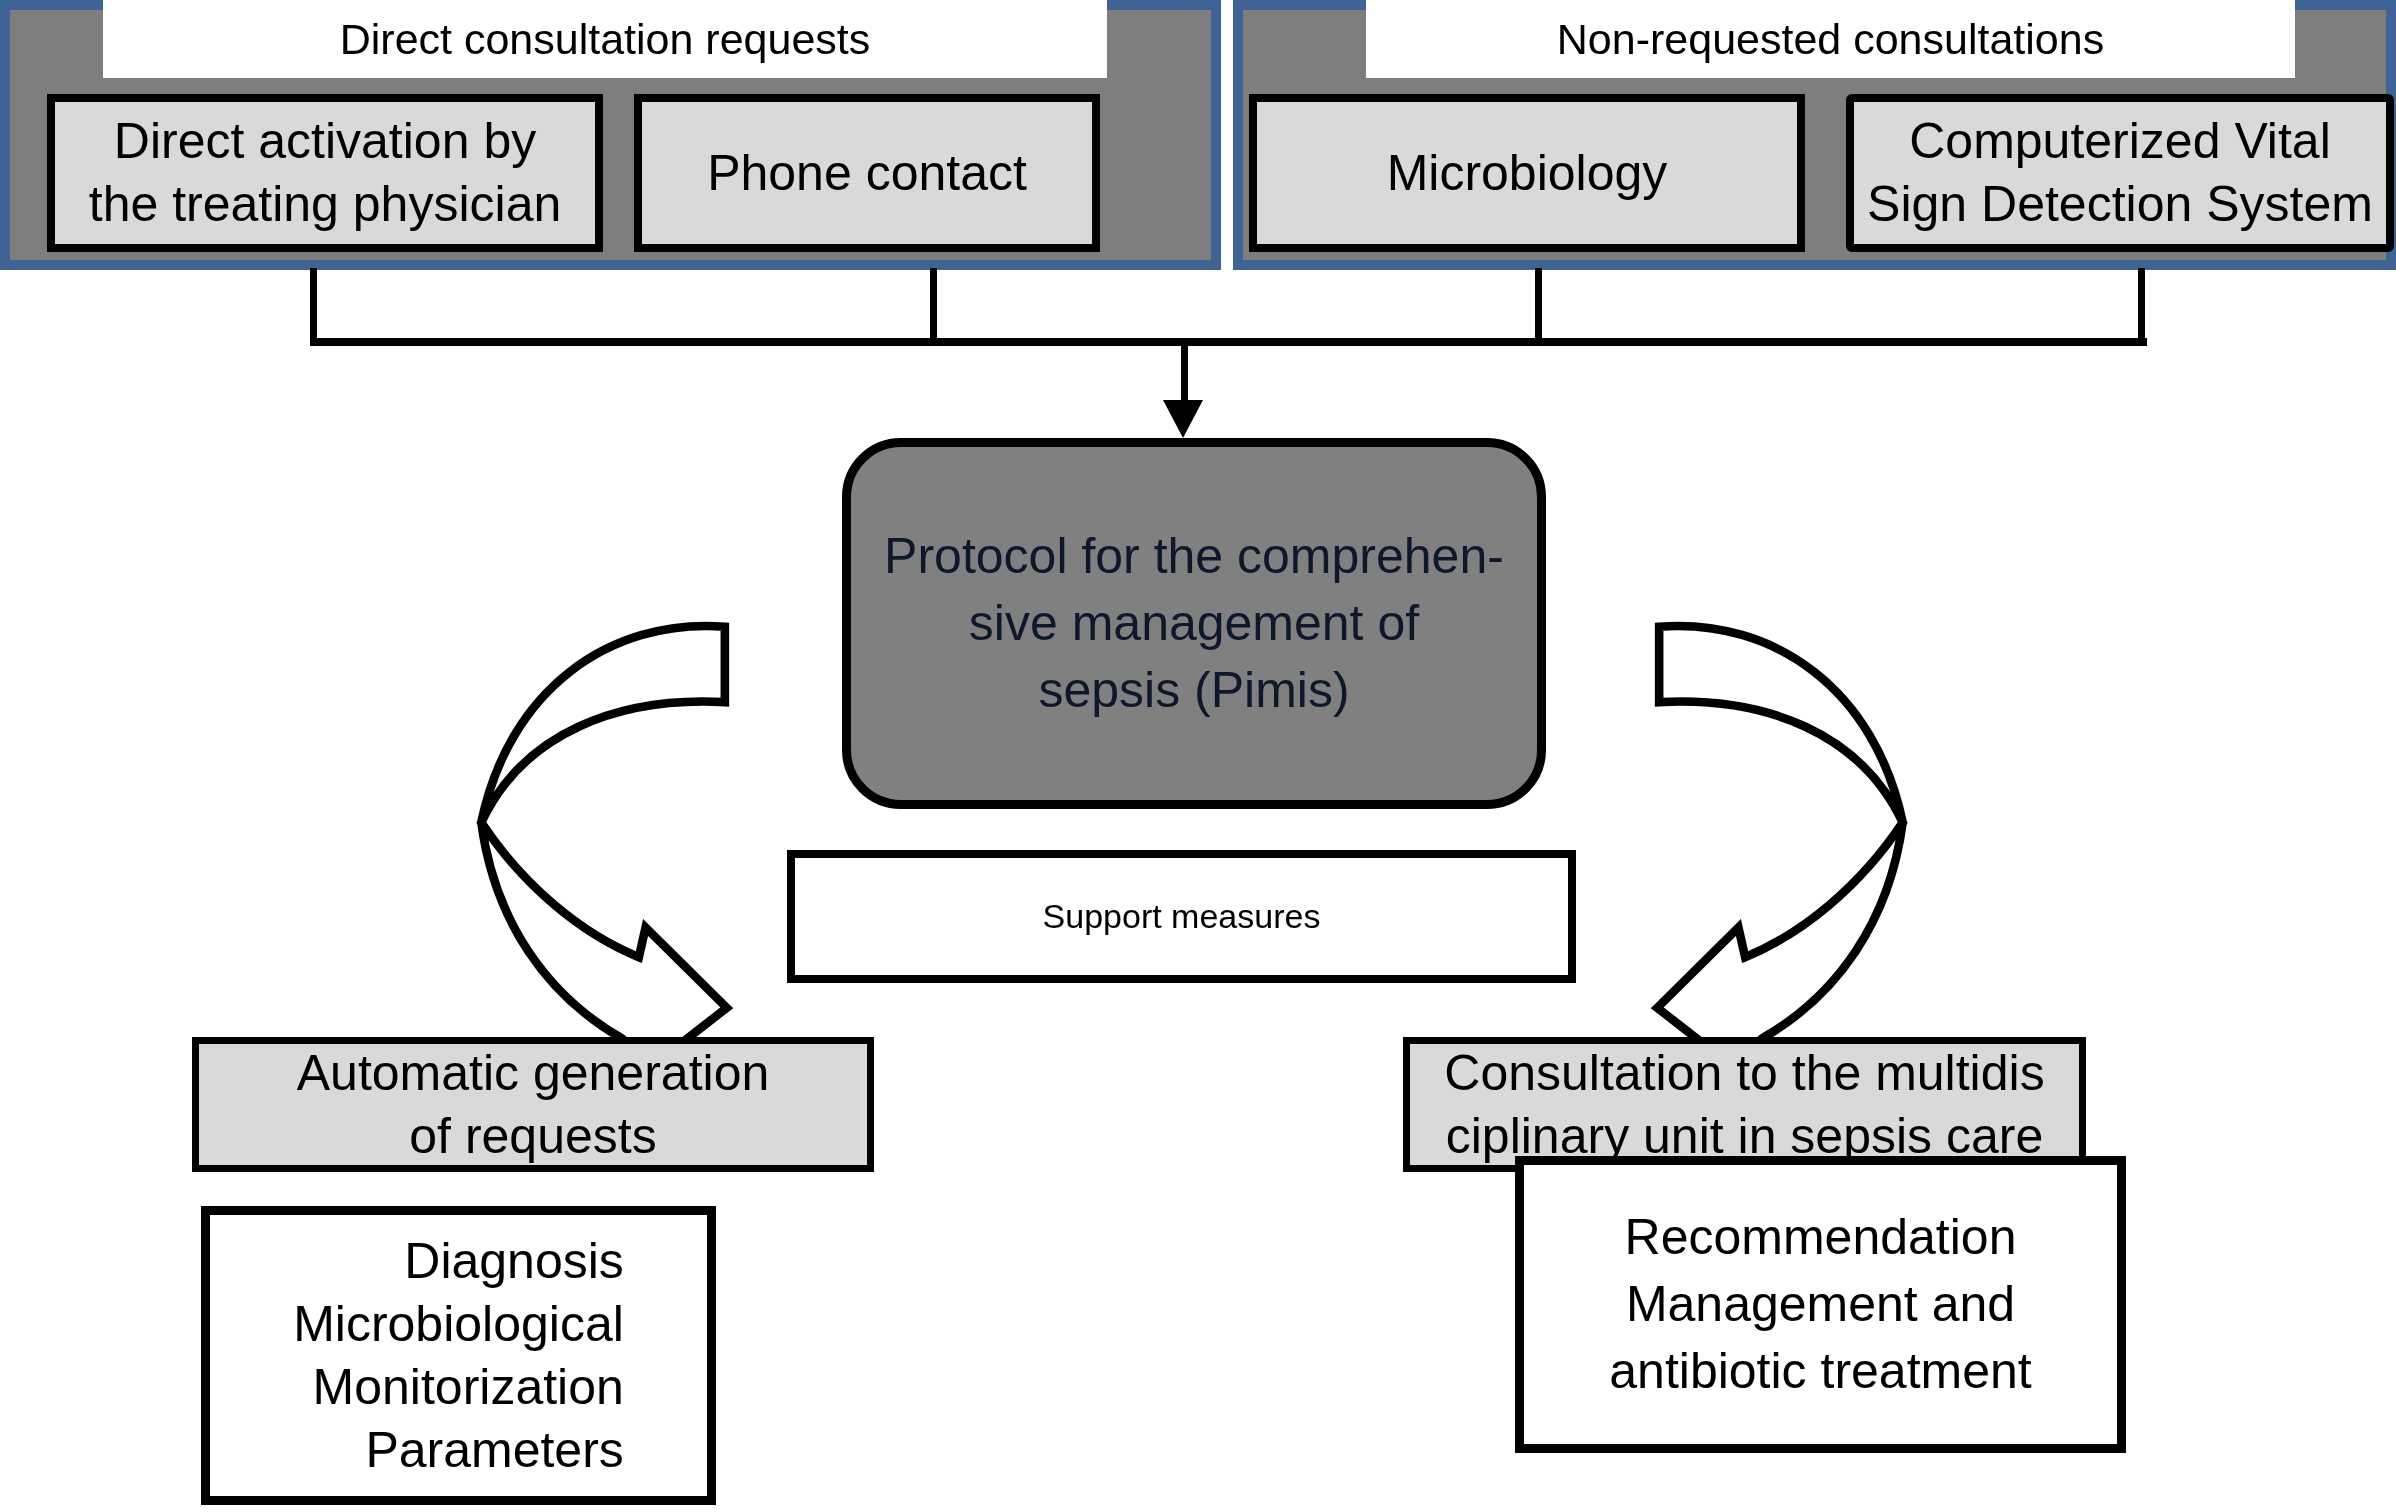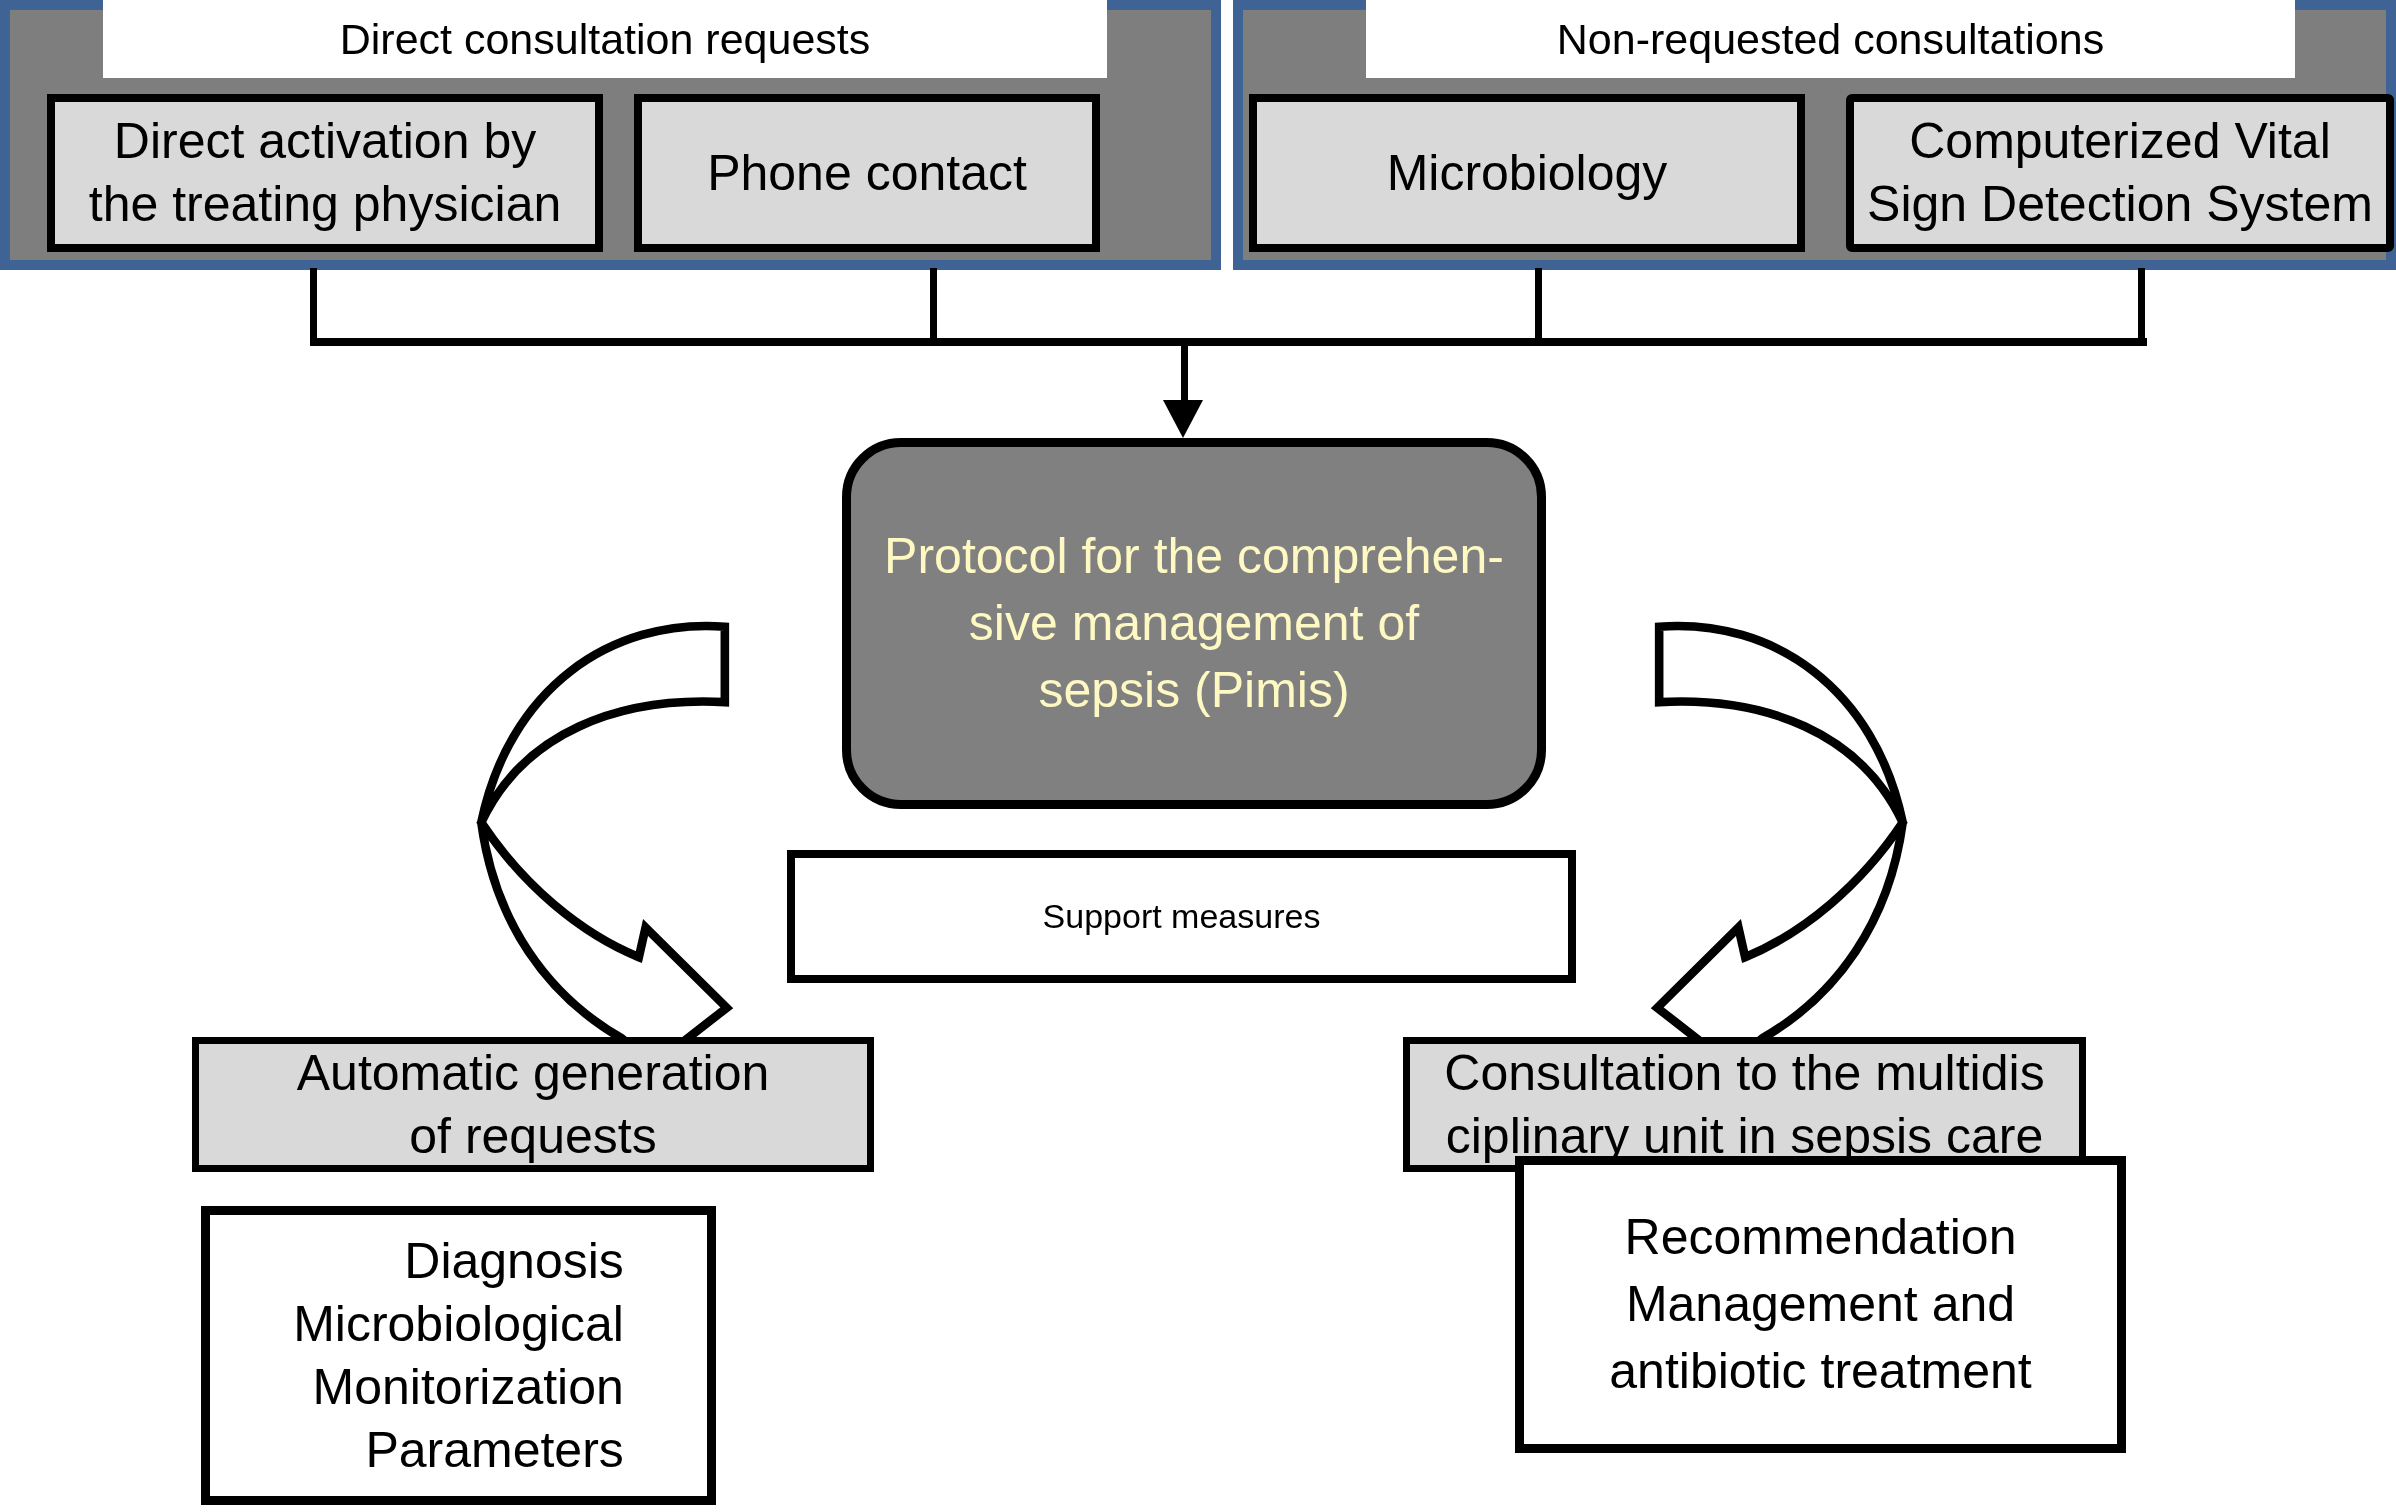--- a/index.html
+++ b/index.html
@@ -16,21 +16,21 @@
   }
   
   .cell{
     display:flex;align-items:center;justify-content:center;text-align:center;
     white-space:pre;z-index:3;
   }
   .gray-cell{background:#D9D9D9;border:8.6px solid #000;font-size:50px;line-height:63px;}
   .white-cell{background:#ffffff;border:9.6px solid #000;font-size:50px;line-height:63px;}
   .dark-round{
     background:#808080;border:9.6px solid #000;border-radius:59px;
-    color:#fef9c3;font-size:50px;line-height:67px;
+    color:#0f172a;font-size:50px;line-height:67px;
   }
   .support{background:#ffffff;border:8.6px solid #000;font-size:34px;}
   
   .line{background:#000;z-index:1;}
   .arrowhead-down{
     width:0;height:0;z-index:1;
     border-left:20px solid transparent;border-right:20px solid transparent;
     border-top:38px solid #000;
   }
   svg.curved{position:absolute;overflow:visible;z-index:2;}

